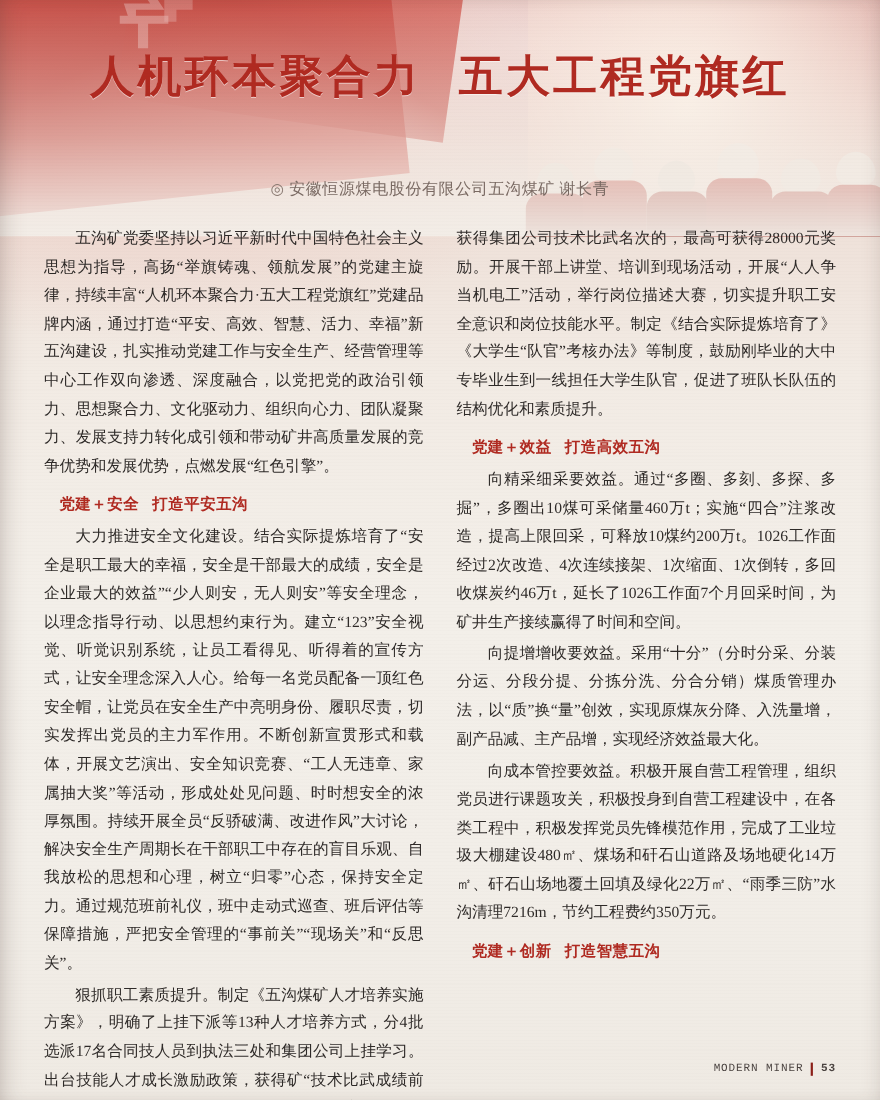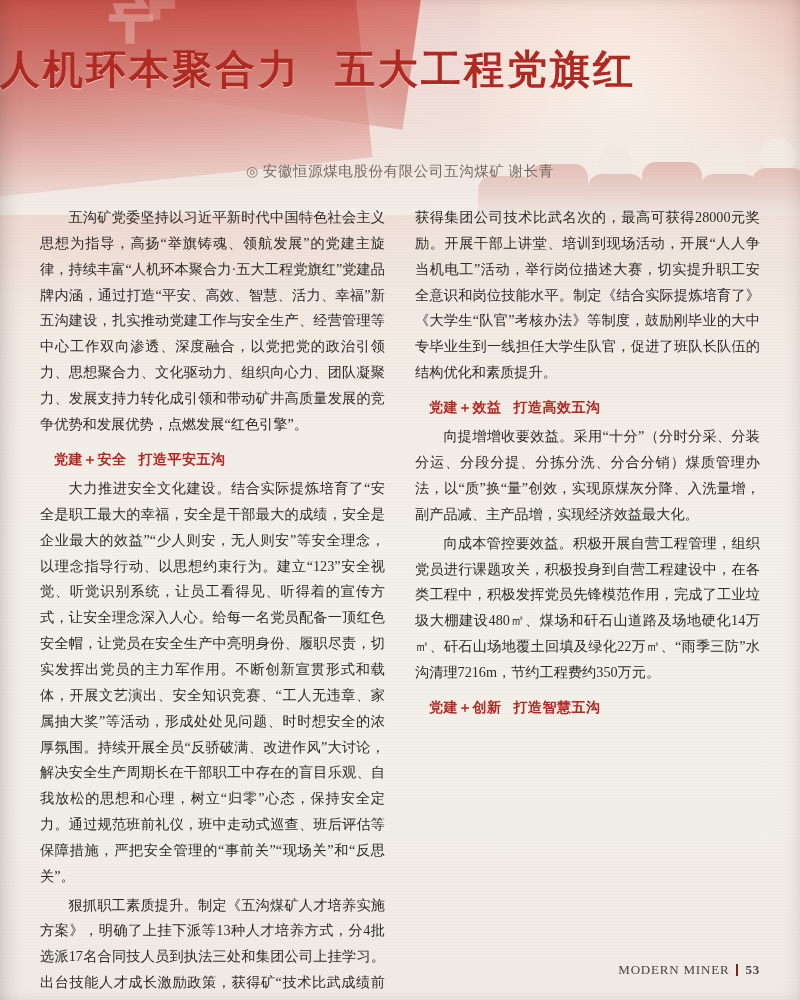--- a/index.html
+++ b/index.html
@@ -82,21 +82,21 @@
   .body {
     position: absolute;
     border-radius: 14px 14px 4px 4px;
   }
 
   
   .title {
     position: absolute;
     left: 0; top: 42px;
     width: 800px;
-    text-align: left;
+    text-align: center;
     font-family: Liberation Serif, serif;
     font-weight: bold;
     font-size: 40px;
     letter-spacing: 3px;
     color: #b02a21;
     text-shadow: 0 1px 0 rgba(255,255,255,0.55);
   }
   .title .gap { display: inline-block; width: 34px; }
   .subtitle {
     position: absolute;
@@ -151,22 +151,22 @@
     color: #b02a21;
     letter-spacing: 0.5px;
     text-indent: 1em;
   }
   .sec-head .sp { display: inline-block; width: 12px; }
 
   
   .footer {
     position: absolute;
     right: 40px; bottom: 22px;
-    font-family: Liberation Serif, serif;
-    font-size: 13px;
+    font-family: Liberation Mono, monospace;
+    font-size: 10px;
     color: #4a4340;
     letter-spacing: 0.8px;
     display: flex;
     align-items: center;
     gap: 7px;
   }
   .footer .bar {
     display: inline-block;
     width: 2px; height: 12px;
     background: #8b1f18;
@@ -242,20 +242,21 @@
       <p>狠抓职工素质提升。制定《五沟煤矿人才培养实施方案》，明确了上挂下派等13种人才培养方式，分4批选派17名合同技人员到执法三处和集团公司上挂学习。出台技能人才成长激励政策，获得矿“技术比武成绩前三名选手，奖励标准由1000、800、600元提高到3000、2000、1000元;</p>
     </div>
 
     <div class="col">
       <p class="noindent">获得集团公司技术比武名次的，最高可获得28000元奖励。开展干部上讲堂、培训到现场活动，开展“人人争当机电工”活动，举行岗位描述大赛，切实提升职工安全意识和岗位技能水平。制定《结合实际提炼培育了》《大学生“队官”考核办法》等制度，鼓励刚毕业的大中专毕业生到一线担任大学生队官，促进了班队长队伍的结构优化和素质提升。</p>
 
       <div class="sec-head">
         <span>党建＋效益</span><span class="sp"></span><span>打造高效五沟</span>
       </div>
 
+      <p>向精采细采要效益。通过“多圈、多刻、多探、多掘”，多圈出10煤可采储量460万t；实施“四合”注浆改造，提高上限回采，可释放10煤约200万t。1026工作面经过2次改造、4次连续接架、1次缩面、1次倒转，多回收煤炭约46万t，延长了1026工作面7个月回采时间，为矿井生产接续赢得了时间和空间。</p>
       <p>向提增增收要效益。采用“十分”（分时分采、分装分运、分段分提、分拣分洗、分合分销）煤质管理办法，以“质”换“量”创效，实现原煤灰分降、入洗量增，副产品减、主产品增，实现经济效益最大化。</p>
       <p>向成本管控要效益。积极开展自营工程管理，组织党员进行课题攻关，积极投身到自营工程建设中，在各类工程中，积极发挥党员先锋模范作用，完成了工业垃圾大棚建设480㎡、煤场和矸石山道路及场地硬化14万㎡、矸石山场地覆土回填及绿化22万㎡、“雨季三防”水沟清理7216m，节约工程费约350万元。</p>
 
       <div class="sec-head">
         <span>党建＋创新</span><span class="sp"></span><span>打造智慧五沟</span>
       </div>
 
     </div>
   </div>
 

